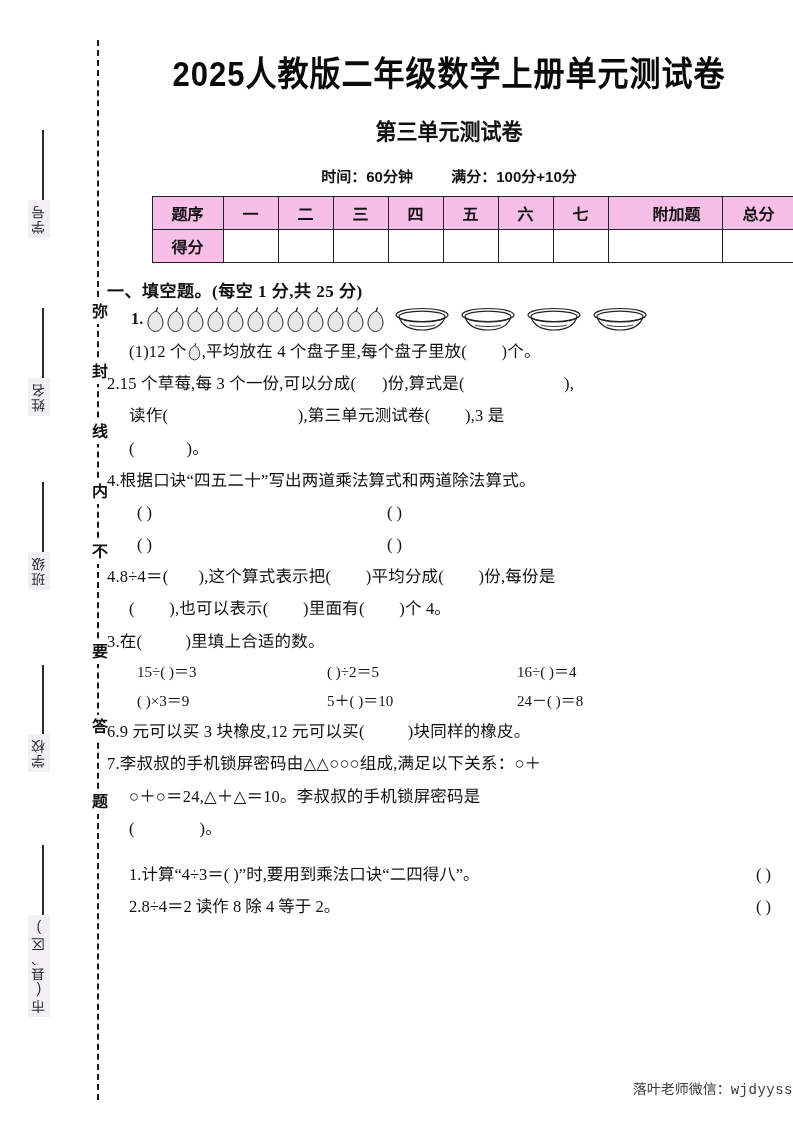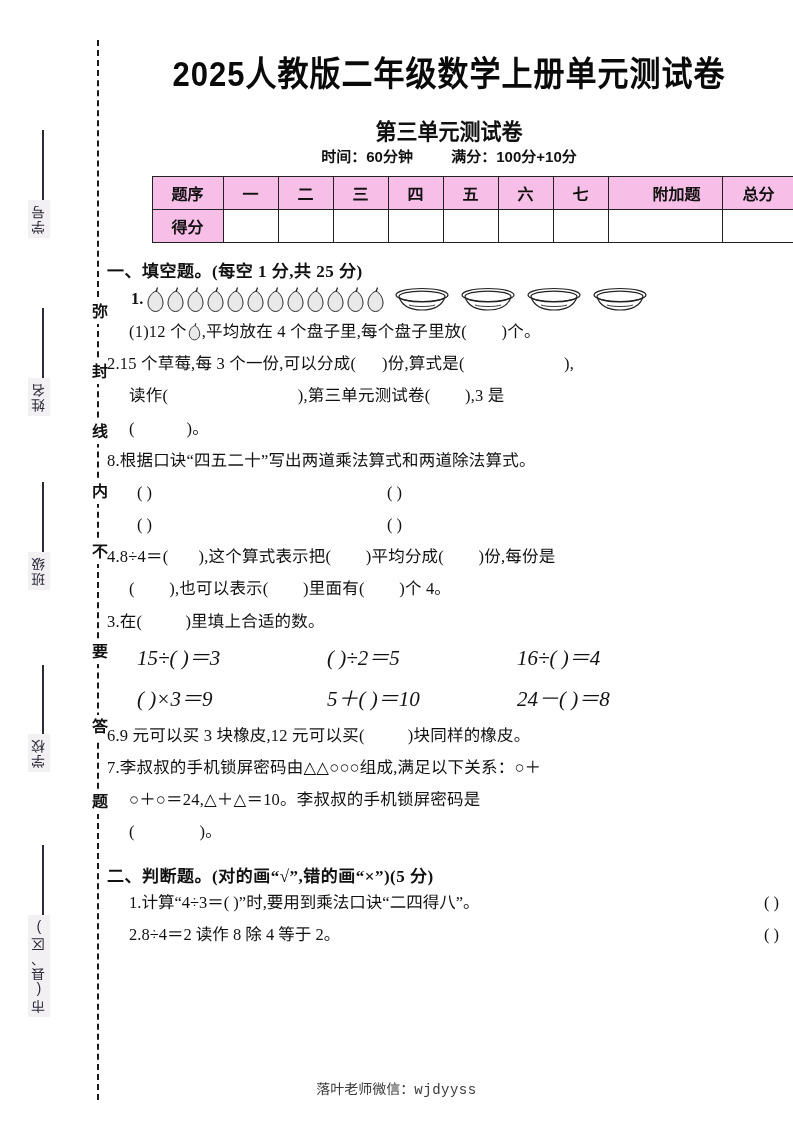--- a/index.html
+++ b/index.html
@@ -57,21 +57,21 @@
     color:#0a0a0a;
     transform:scaleY(1.12);
   }
   .title2{
     text-align:center;margin-top:22px;
     font-size:21px;font-weight:700;
     font-family:"Liberation Sans","DejaVu Sans",sans-serif;
     transform:scaleY(1.1);
   }
   .meta{
-    text-align:center;
+    text-align:center;margin-top:20px;
     font-size:15px;font-weight:700;
     font-family:"Liberation Sans","DejaVu Sans",sans-serif;
   }
   .meta .gap{display:inline-block;width:30px;}
 
   
   .score-wrap{margin:10px auto 0;width:595px;}
   table.score{
     border-collapse:collapse;width:100%;
     table-layout:fixed;
@@ -84,38 +84,38 @@
     font-family:"Liberation Sans","DejaVu Sans",sans-serif;
   }
   table.score tr.head td{background:#f7bfe7;}
   table.score tr.body td:first-child{background:#f7bfe7;}
   .c-first{width:68px;}
   .c-num{width:52px;}
   .c-extra{width:88px;padding-left:24px;}
   .c-total{width:70px;}
 
   
-  .qs{margin:14px 8px 0 0;padding:0 6px 0 2px;}
+  .qs{margin:14px 16px 0 0;padding:0 6px 0 2px;}
   .sec-head{
     font-size:17px;font-weight:700;margin-top:10px;
     font-family:"Liberation Serif","DejaVu Serif",serif;
     letter-spacing:0.5px;
   }
   .line{
     font-size:16.5px;
     line-height:1.95;
     letter-spacing:0.2px;
     white-space:pre-wrap;
   }
   .ind1{margin-left:22px;}
   .bold-n{font-weight:700;}
 
   
   .eqgrid{margin-left:30px;}
-  .eqgrid .erow{display:flex;font-size:21px;line-height:1.95;font-style:italic;}
+  .eqgrid .erow{display:flex;font-size:15px;line-height:1.95;}
   .eqgrid .ecell{width:190px;}
 
   
   .brgrid{margin-left:30px;}
   .brgrid .brow{display:flex;font-size:16.5px;line-height:1.95;}
   .brgrid .bcell{width:250px;}
 
   
   .judge-row{display:flex;font-size:16.5px;line-height:1.95;}
   .judge-row .jtext{flex:1;}
@@ -123,21 +123,21 @@
 
   
   .art-row{display:flex;align-items:center;margin-left:24px;height:34px;}
   .pear{width:21px;height:27px;margin-right:-1px;flex:0 0 auto;}
   .plate{width:58px;height:26px;margin-left:8px;flex:0 0 auto;}
   .pear-inline{width:15px;height:19px;vertical-align:-4px;}
 
   
   .foot{
     position:absolute;left:0;bottom:24px;width:100%;
-    text-align:center;
+    text-align:right;
     font-size:14px;color:#3a3a3a;
     font-family:"Liberation Serif","DejaVu Serif",serif;
   }
   .foot .wx{font-family:"Liberation Mono","DejaVu Sans Mono",monospace;letter-spacing:0.5px;}
 </style>
 </head>
 <body>
 
 <div class="page">
 
@@ -331,21 +331,21 @@
               <path d="M11 5 C6 7 3 12 3 17 C3 22 7 25.5 10.5 25.5 C14 25.5 18 22 18 17 C18 12 15 7 11 5 Z"></path>
               <path d="M11.2 5.5 L12.5 1.5" fill="none" stroke-width="1.5"></path>
             </g>
           </svg><span>,平均放在 4 个盘子里,每个盘子里放(        )个。</span></div>
 
 
       <div class="line">2.15 个草莓,每 3 个一份,可以分成(      )份,算式是(                       ),</div>
       <div class="line ind1">读作(                              ),第三单元测试卷(        ),3 是</div>
       <div class="line ind1">(            )。</div>
 
-      <div class="line">8.根据口诀“四五二十”写出两道乘法算式和两道除法算式。</div>
+      <div class="line">4.根据口诀“四五二十”写出两道乘法算式和两道除法算式。</div>
       <div class="brgrid">
         <div class="brow">
           <span class="bcell">(               )</span>
           <span class="bcell">(               )</span>
         </div>
         <div class="brow">
           <span class="bcell">(               )</span>
           <span class="bcell">(               )</span>
         </div>
       </div>
@@ -368,21 +368,20 @@
       </div>
 
       <div class="line">6.9 元可以买 3 块橡皮,12 元可以买(          )块同样的橡皮。</div>
 
       <div class="line">7.李叔叔的手机锁屏密码由△△○○○组成,满足以下关系：○＋</div>
       <div class="line ind1">○＋○＝24,△＋△＝10。李叔叔的手机锁屏密码是</div>
       <div class="line ind1">(               )。</div>
     </div>
 
     <div class="qs">
-      <div class="sec-head">二、判断题。(对的画“√”,错的画“×”)(5 分)</div>
 
       <div class="judge-row ind1">
         <span class="jtext">1.计算“4÷3＝(           )”时,要用到乘法口诀“二四得八”。</span>
         <span class="jpar">(        )</span>
       </div>
 
       <div class="judge-row ind1">
         <span class="jtext">2.8÷4＝2 读作 8 除 4 等于 2。</span>
         <span class="jpar">(        )</span>
       </div>

